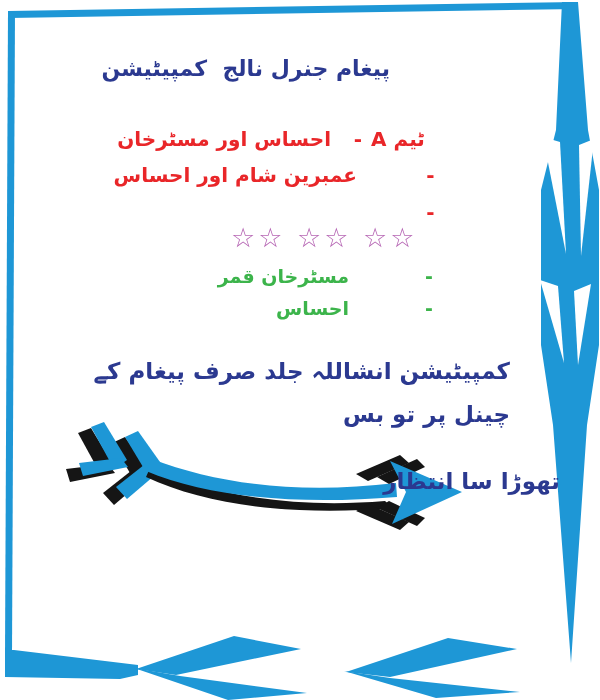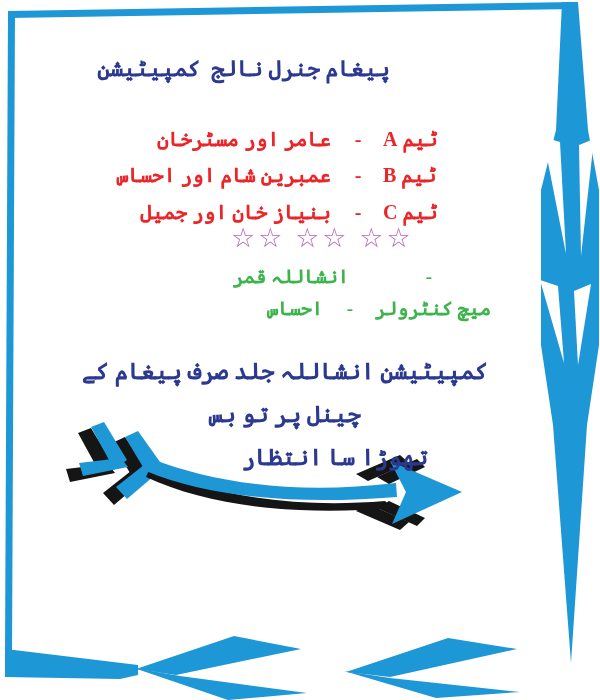--- a/index.html
+++ b/index.html
@@ -6,21 +6,21 @@
     --frame-blue:#1E97D6;
     --title-navy:#2B3990;
     --team-red:#E92629;
     --official-green:#3CB44B;
     --star-purple:#B768B5;
     --arrow-black:#151515;
     --page-bg:#FFFFFF;
   }
   html,body{margin:0;padding:0;}
   body{width:600px;height:700px;background:#fff;font-family:"DejaVu Sans",sans-serif;}
-  .stage{position:relative;width:600px;height:700px;background:var(--page-bg);overflow:hidden;font-family:Liberation Serif, serif;}
+  .stage{position:relative;width:600px;height:700px;background:var(--page-bg);overflow:hidden;}
   svg.deco{position:absolute;left:0;top:0;width:600px;height:700px;}
   .f-blue{fill:var(--frame-blue);}
   .f-black{fill:var(--arrow-black);}
   .f-white{fill:#ffffff;}
 
   .txt{position:absolute;direction:rtl;white-space:pre;}
   .title{
     right:210px;top:56px;
     font-size:22px;font-weight:bold;color:var(--title-navy);
     letter-spacing:.3px;
@@ -32,34 +32,34 @@
   .team-row{
     right:110px;grid-template-columns:119px 26px auto;
     color:var(--team-red);font-size:20px;
   }
   .row-a{top:127px;} .row-b{top:163px;} .row-c{top:200px;}
   .official-row{
     right:105px;grid-template-columns:132px 26px auto;
     color:var(--official-green);font-size:19px;
   }
   .row-judge{top:265px;} .row-controller{top:297px;}
-  .cell-label{text-align:left;margin-left:12px;}
+  .cell-label{text-align:left;}
   .cell-sep{text-align:center;font-weight:bold;}
   .cell-value{padding-right:14px;}
   .stars{
     left:231px;top:222px;direction:ltr;
     font-size:27px;color:var(--star-purple);letter-spacing:3px;
     font-weight:normal;
   }
   .announce{
     position:absolute;left:60px;top:350px;width:450px;
-    text-align:center;color:var(--title-navy);
+    text-align:right;color:var(--title-navy);
     font-size:23px;font-weight:bold;line-height:43px;direction:rtl;
   }
-  .announce .line2{display:inline-block;transform:translateX(50px);}
+  .announce .line2{display:inline-block;transform:translateX(50px);margin-top:24px;}
 </style>
 </head>
 <body>
 
 <div class="stage">
 
   <svg class="deco" viewBox="0 0 600 700" aria-hidden="true">
 
     <g>
       <polygon class="f-blue" points="8,11 578,2 578,9 9,18"></polygon>
@@ -105,41 +105,37 @@
 
       <path class="f-blue" d="M462,492 L390,461 L406,492 L392,524 Z"></path>
     </g>
   </svg>
 
   <div class="txt title">پیغام جنرل نالج  کمپیٹیشن</div>
 
   <div class="team-row row-a">
     <span class="cell-label">ٹیم A</span>
     <span class="cell-sep">-</span>
-    <span class="cell-value">عامر اور مسٹرخان</span>
+    <span class="cell-value">احساس اور مسٹرخان</span>
   </div>
   <div class="team-row row-b">
-    <span class="cell-label">ٹیم B</span>
     <span class="cell-sep">-</span>
     <span class="cell-value">عمبرین شام اور احساس</span>
   </div>
   <div class="team-row row-c">
-    <span class="cell-label">ٹیم C</span>
     <span class="cell-sep">-</span>
-    <span class="cell-value">بنیاز خان اور جمیل</span>
   </div>
 
   <div class="txt stars">☆☆ ☆☆ ☆☆</div>
 
   <div class="official-row row-judge">
     <span class="cell-sep">-</span>
-    <span class="cell-value">انشاللہ قمر</span>
+    <span class="cell-value">مسٹرخان قمر</span>
   </div>
   <div class="official-row row-controller">
-    <span class="cell-label">میچ کنٹرولر</span>
     <span class="cell-sep">-</span>
     <span class="cell-value">احساس</span>
   </div>
 
   <div class="announce">
     <span class="line1">کمپیٹیشن انشاللہ جلد صرف پیغام کے چینل پر تو بس</span><br>
     <span class="line2">تھوڑا سا انتظار</span>
   </div>
 
 </div>

